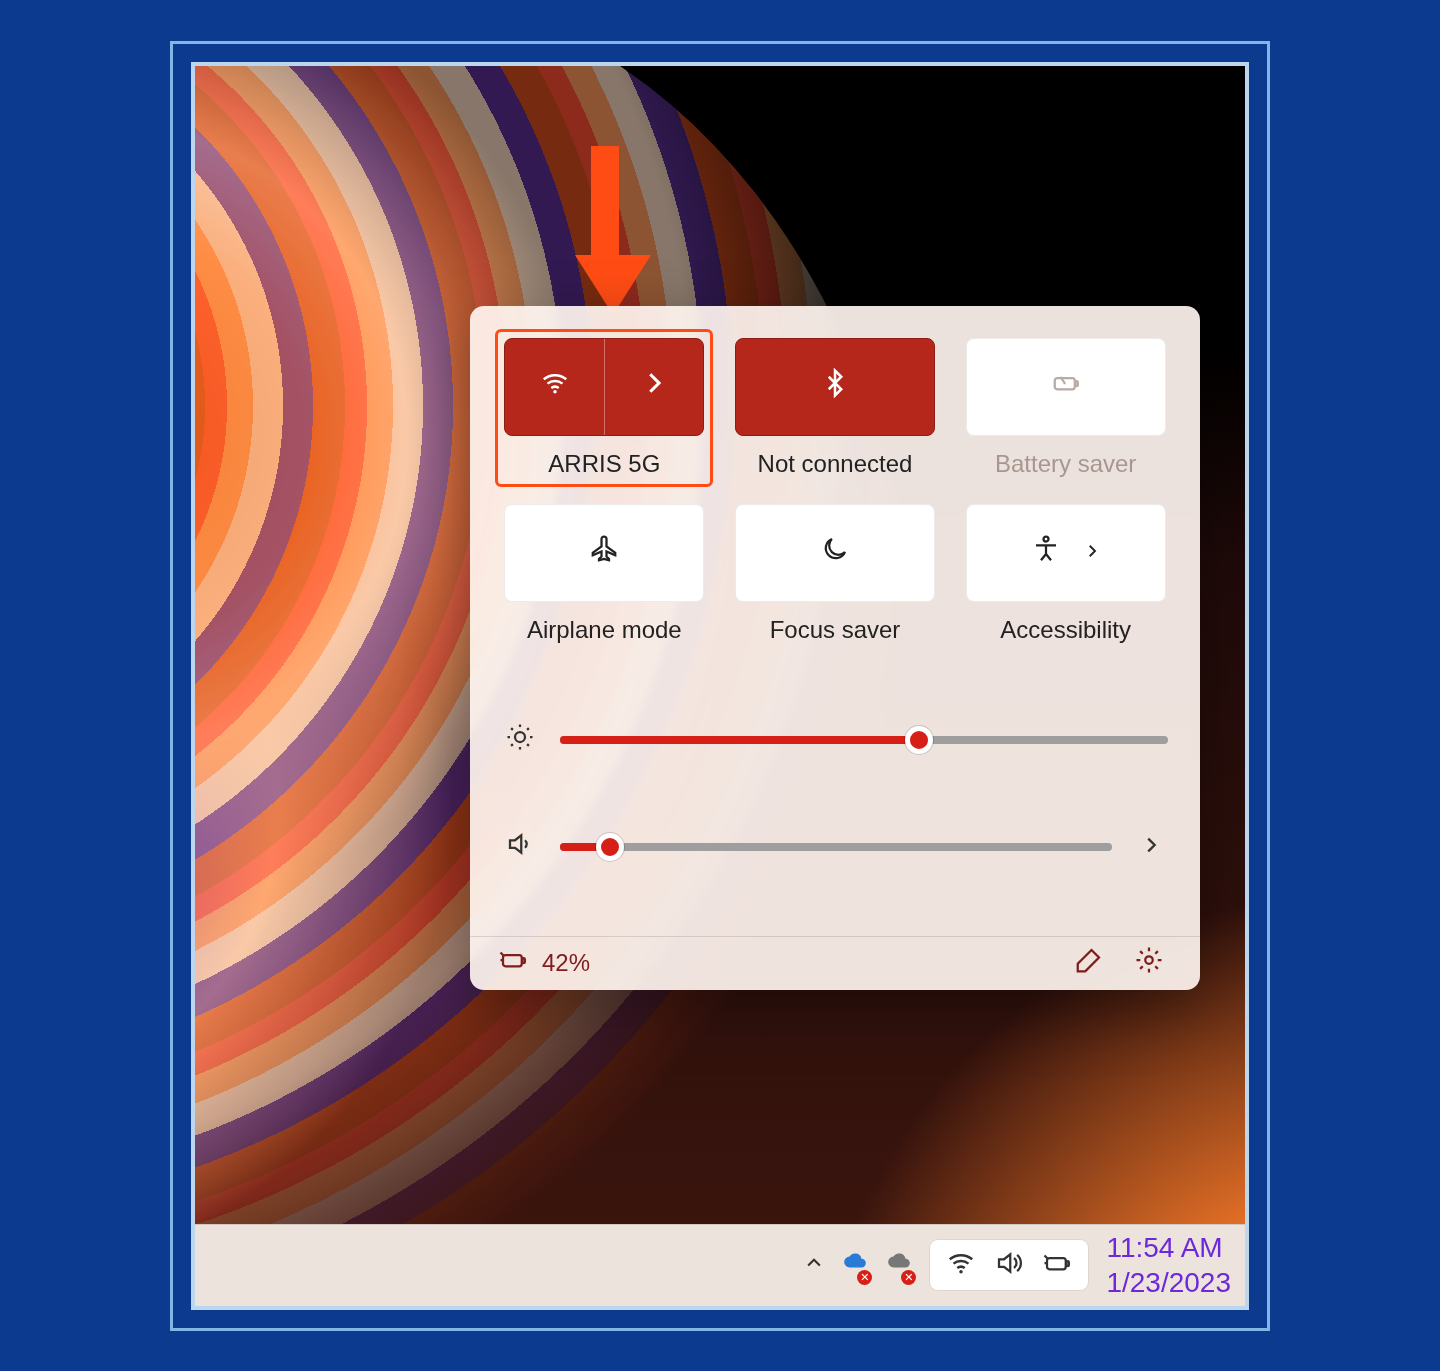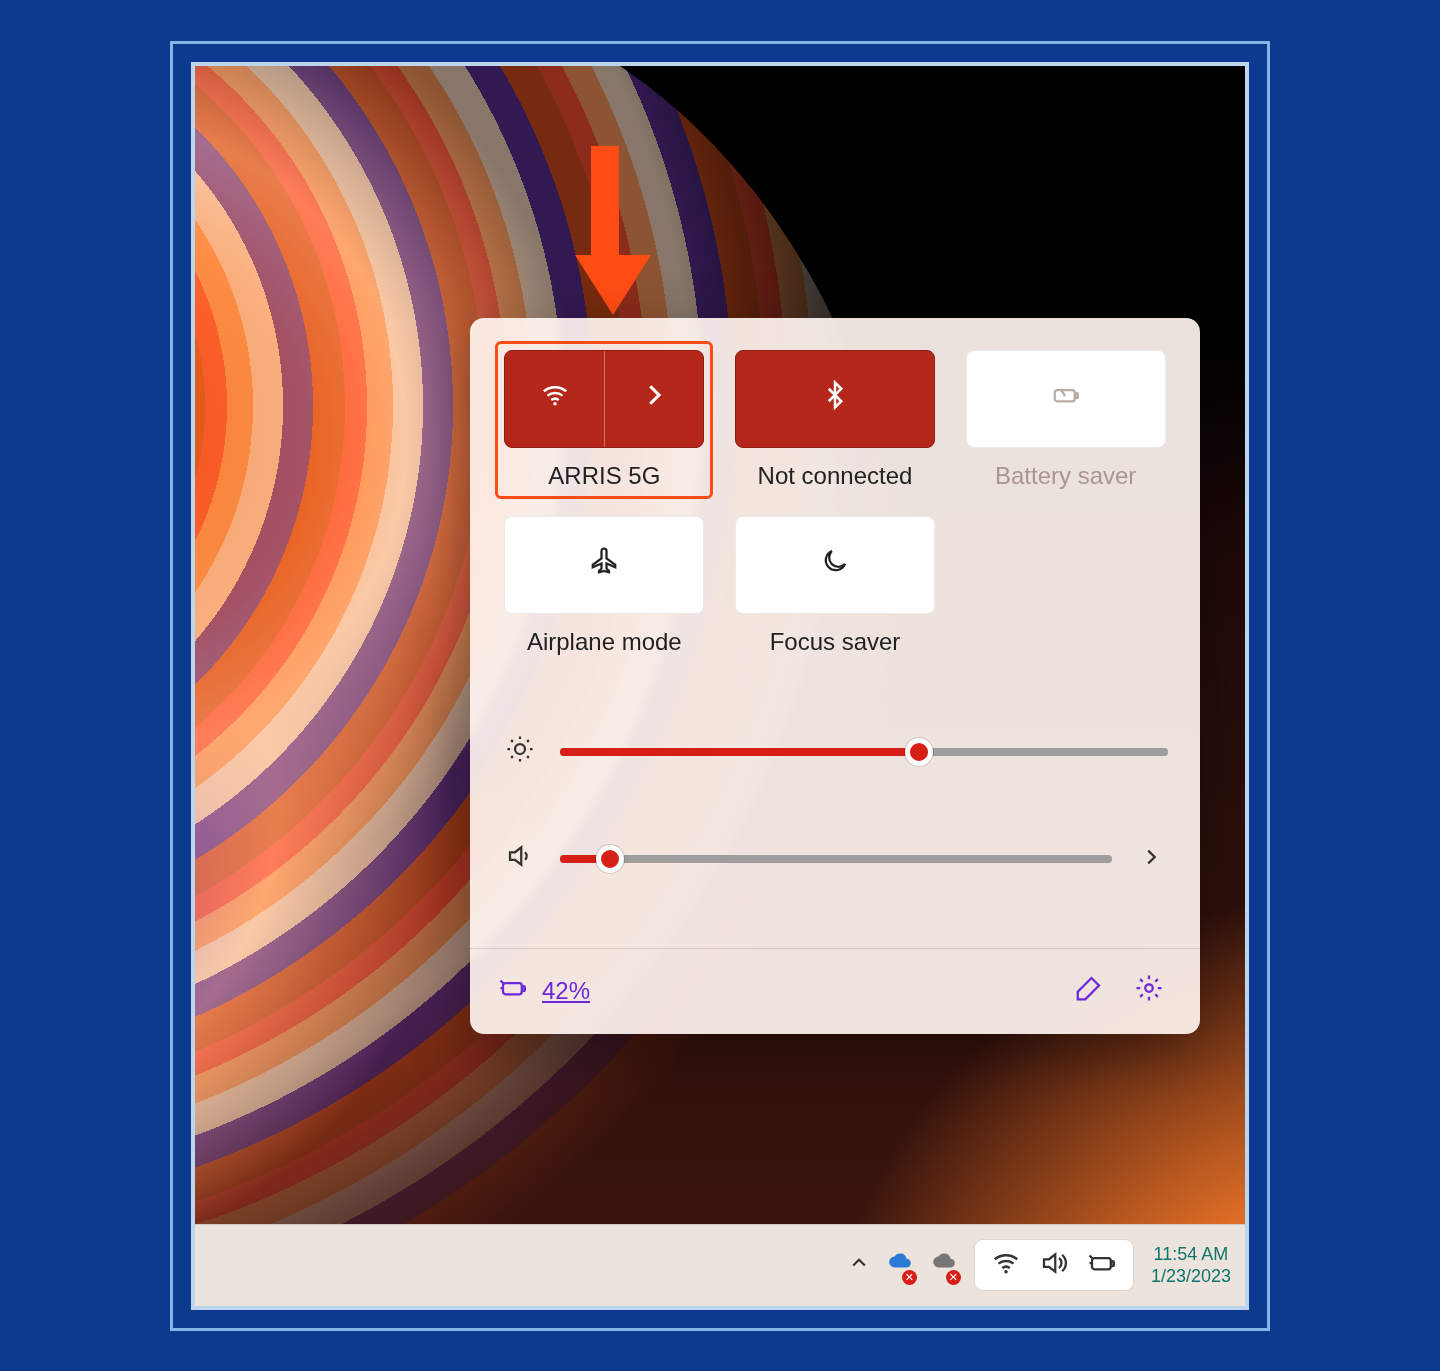--- a/index.html
+++ b/index.html
@@ -72,21 +72,20 @@
   .panel {
     position: absolute;
     left: 275px;
     top: 240px;
     width: 730px;
     border-radius: 14px;
     background: rgba(255,245,240,0.92);
     backdrop-filter: blur(4px);
     box-shadow: 0 20px 60px rgba(0,0,0,0.35);
     padding: 32px 32px 0 32px;
-    margin-top: 12px;
   }
   .tile-grid {
     display: grid;
     grid-template-columns: repeat(3, 1fr);
     column-gap: 26px;
     row-gap: 26px;
   }
   .tile-wrap { text-align: center; }
   .tile-btn {
     width: 200px;
@@ -149,28 +148,27 @@
     position: absolute; top: 50%; transform: translate(-50%, -50%);
     width: 28px; height: 28px; border-radius: 50%;
     background: #d61f17; border: 5px solid #fff;
     box-shadow: 0 0 0 1px rgba(0,0,0,0.15);
   }
   .slider-chevron { flex: none; font-size: 26px; color: #333; padding: 0 6px; cursor: pointer; }
 
   
   .panel-bottom {
     margin: 0 -32px;
-    padding: 20px 28px;
+    padding: 4px 28px;
     border-top: 1px solid rgba(0,0,0,0.12);
     display: flex;
     align-items: center;
     gap: 14px;
     font-size: 24px;
-    color: #6d28d9;
-    text-decoration: underline;
+    color: #7f1d1d;
   }
   .panel-bottom .spacer { flex: 1; }
   .ico-btn { cursor: pointer; font-size: 26px; padding: 4px 8px; }
 
   
   .taskbar {
     position: absolute;
     left: 0; right: 0; bottom: 0;
     height: 82px;
     background: #ece3dc;
@@ -188,21 +186,21 @@
     background: #d61f17; color: #fff; font-size: 11px;
     display: flex; align-items: center; justify-content: center;
   }
   .systray-cluster {
     display: flex; align-items: center; gap: 18px;
     background: #fff;
     border-radius: 8px;
     padding: 8px 16px;
     box-shadow: 0 0 0 1px rgba(0,0,0,0.06);
   }
-  .clock { text-align: center; font-size: 18px; color: #0f766e; line-height: 1.25; }
+  .clock { text-align: left; font-size: 28px; color: #6d28d9; line-height: 1.25; }
 
   
   svg.icn { width: 30px; height: 30px; }
 </style>
 </head>
 <body>
 
 <div class="outer-frame">
   <div class="inner-frame">
 
@@ -285,20 +283,36 @@
           <div class="tile-btn">
             <span>
               <svg class="icn" viewBox="0 0 24 24" fill="none" stroke="currentColor" stroke-width="1.8">
                 <path d="M20 14.5A8 8 0 1 1 9.5 4a6.5 6.5 0 0 0 10.5 10.5z"></path>
               </svg>
             </span>
           </div>
           <div class="tile-label">Focus saver</div>
         </div>
 
+        <div class="tile-wrap">
+          <div class="tile-btn">
+            <span>
+              <svg class="icn" viewBox="0 0 24 24" fill="none" stroke="currentColor" stroke-width="1.8">
+                <circle cx="12" cy="4" r="2"></circle>
+                  <path d="M4 9h16M12 9v7M12 16l-4 5M12 16l4 5"></path>
+              </svg>
+            </span>
+            <span class="inset-chevron">
+              <svg style="width:18px;height:18px" viewBox="0 0 24 24" fill="none" stroke="currentColor" stroke-width="2.5">
+                <path d="M9 5l7 7-7 7"></path>
+              </svg>
+            </span>
+          </div>
+          <div class="tile-label">Accessibility</div>
+        </div>
 
       </div>
 
       <div class="sliders">
 
         <div class="slider-row">
           <div class="slider-icon">
             <svg class="icn" viewBox="0 0 24 24" fill="none" stroke="currentColor" stroke-width="1.8">
               <circle cx="12" cy="12" r="4"></circle>
                 <path d="M12 2v2M12 20v2M2 12h2M20 12h2M4.9 4.9l1.4 1.4M17.7 17.7l1.4 1.4M4.9 19.1l1.4-1.4M17.7 6.3l1.4-1.4"></path>

